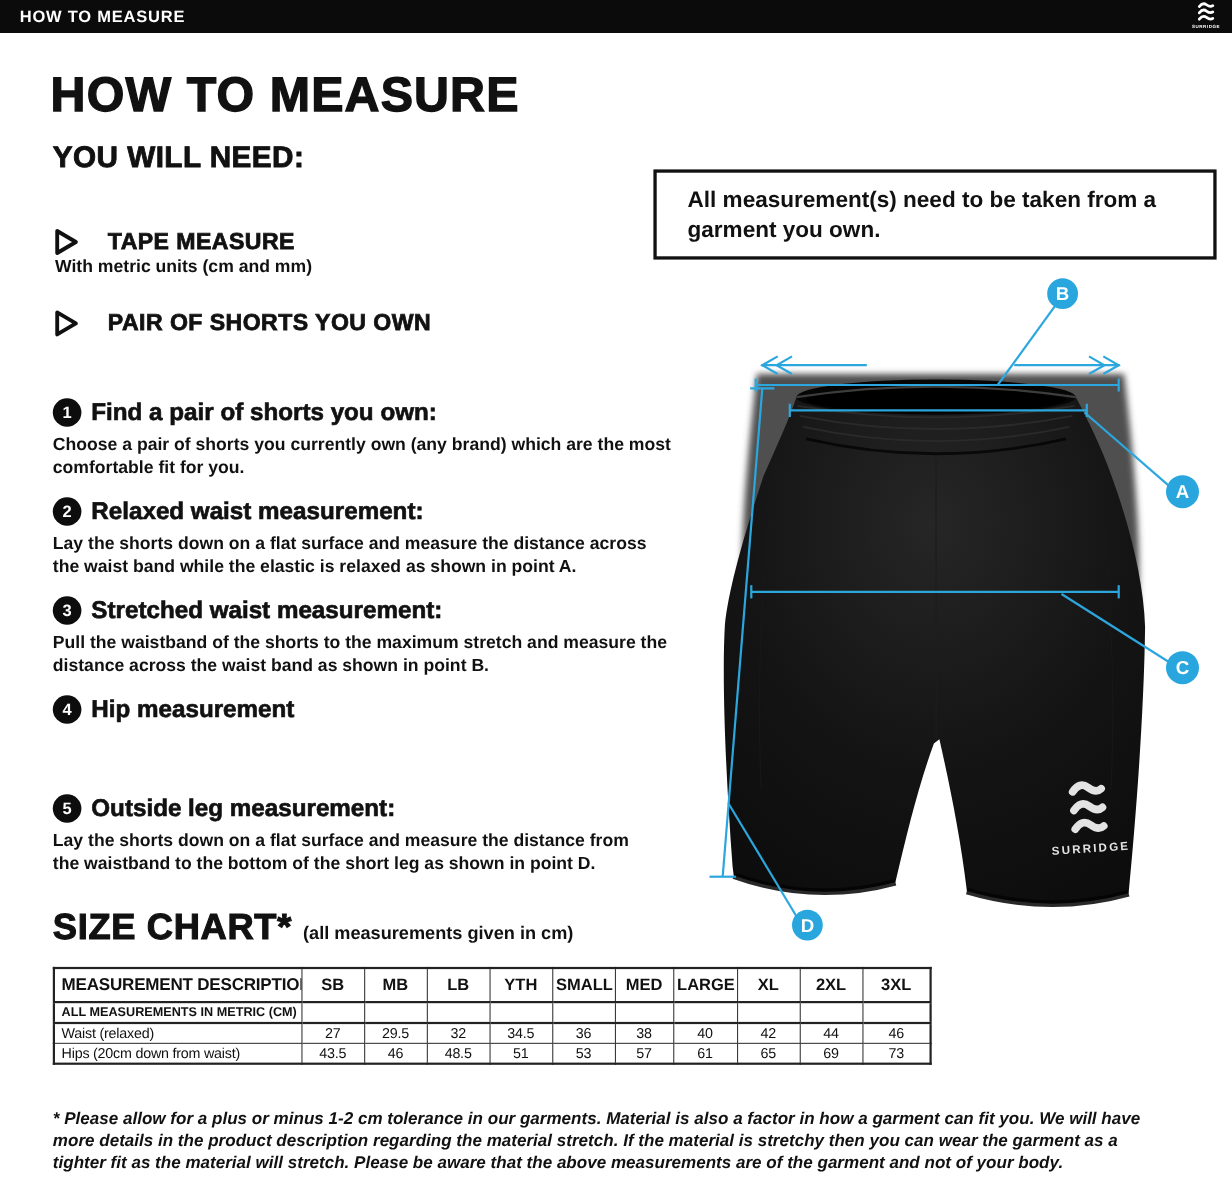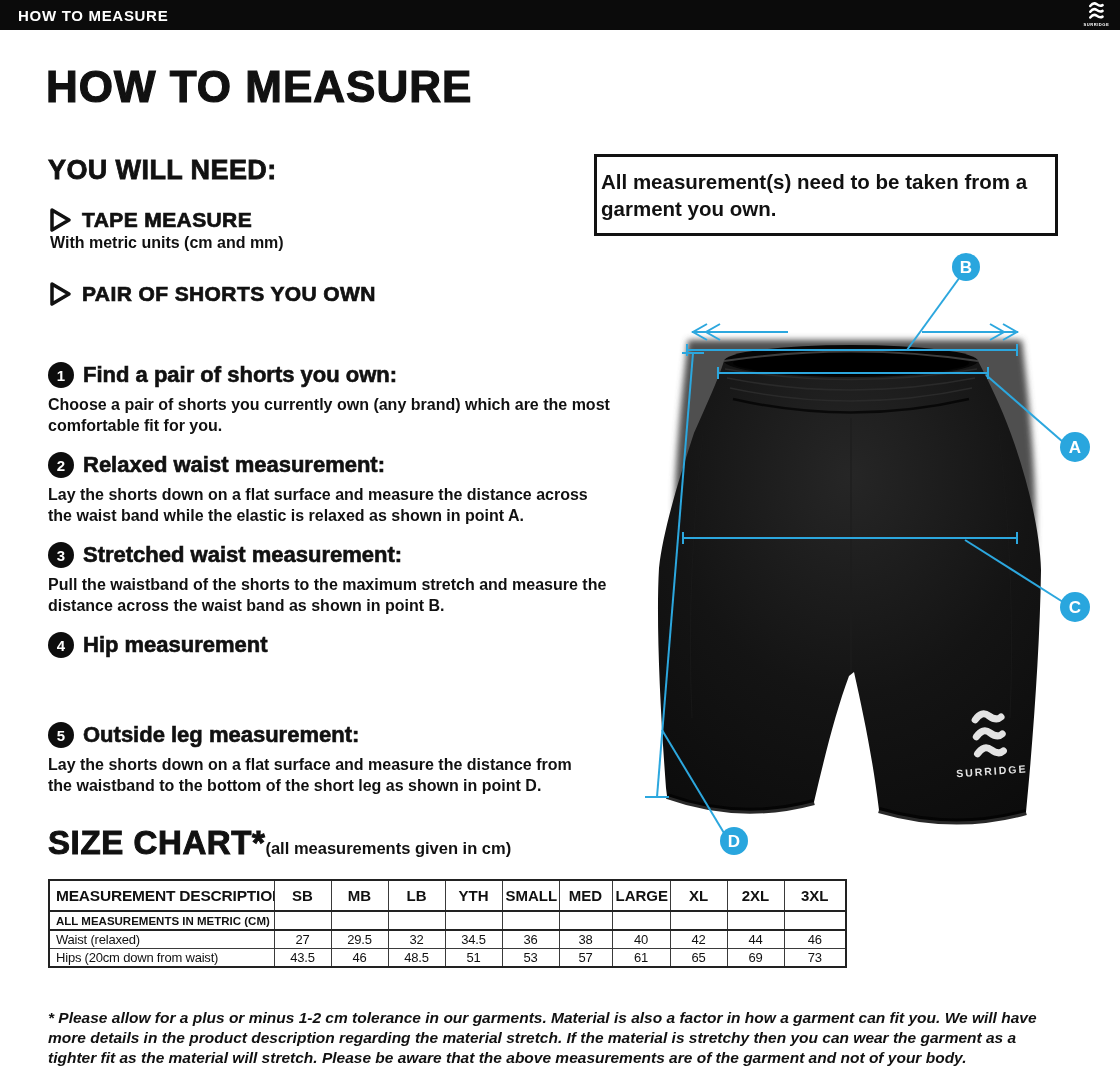--- a/index.html
+++ b/index.html
@@ -8,48 +8,48 @@
 
   
   .topbar{position:absolute;left:0;top:0;width:1120px;height:30px;background:#0b0b0b;
           display:flex;align-items:center;}
   .topbar-title{color:#fff;font-size:15px;font-weight:bold;letter-spacing:.7px;margin-left:18px;}
   .topbar-logo{position:absolute;right:7px;top:1px;width:34px;height:28px;}
 
   
   .page-title{position:absolute;left:46px;top:62px;margin:0;font-size:44px;font-weight:bold;
               letter-spacing:1px;-webkit-text-stroke:1.2px #111;}
-  .need-heading{position:absolute;left:48px;top:155px;font-size:27px;font-weight:bold;
+  .need-heading{position:absolute;left:48px;top:128px;font-size:27px;font-weight:bold;
                 letter-spacing:.4px;-webkit-text-stroke:.8px #111;}
   .need-item{position:absolute;left:48px;}
   .need-item.first{top:207px;}
   .need-item.second{top:281px;}
-  .need-row{display:flex;align-items:center;gap:10px;}
+  .need-row{display:flex;align-items:center;gap:26px;}
   .need-label{font-size:21px;font-weight:bold;letter-spacing:.4px;-webkit-text-stroke:.7px #111;}
   .need-desc{font-size:16px;font-weight:bold;margin-top:1px;margin-left:2px;}
   .tri-icon svg{display:block;}
 
   .note-box{position:absolute;left:594px;top:154px;width:450px;border:3px solid #111;
-            padding:11px 4px;font-size:20.5px;font-weight:bold;line-height:1.32;
+            padding:11px 28px;font-size:20.5px;font-weight:bold;line-height:1.32;
             white-space:pre-line;}
 
   .steps{position:absolute;left:48px;top:362px;width:608px;}
   .step{height:90px;}
   .step-head{display:flex;align-items:center;gap:9px;font-size:22px;font-weight:bold;
              -webkit-text-stroke:.6px #111;}
   .step-num{width:26px;height:26px;border-radius:50%;background:#0d0d0d;color:#fff;
             font-size:15px;font-weight:bold;display:flex;align-items:center;justify-content:center;
             -webkit-text-stroke:0 transparent;flex:0 0 26px;}
   .step-desc{font-size:16px;font-weight:bold;line-height:1.32;margin-top:6px;white-space:pre-line;}
 
   
   .figure{position:absolute;left:630px;top:248px;width:490px;height:622px;}
 
   
-  .size-heading{position:absolute;left:48px;top:824px;display:flex;align-items:baseline;}
+  .size-heading{position:absolute;left:48px;top:824px;display:flex;align-items:baseline;gap:10px;}
   .size-heading .main{font-size:33px;font-weight:bold;letter-spacing:.6px;-webkit-text-stroke:1px #111;}
   .size-heading .sub{font-size:16.5px;font-weight:bold;}
 
   table.size-table{position:absolute;left:48px;top:879px;width:797px;border-collapse:collapse;
                    table-layout:fixed;border:2px solid #222;}
   .size-table th,.size-table td{border:1px solid #3a3a3a;text-align:center;padding:0 3px;
                    overflow:hidden;white-space:nowrap;}
   .size-table thead th{font-size:15px;height:29px;border-bottom:2px solid #222;}
   .size-table th.desc-col,.size-table td.desc-col{text-align:left;padding-left:6px;}
   .size-table th.desc-col{font-size:15.5px;letter-spacing:-.2px;}

